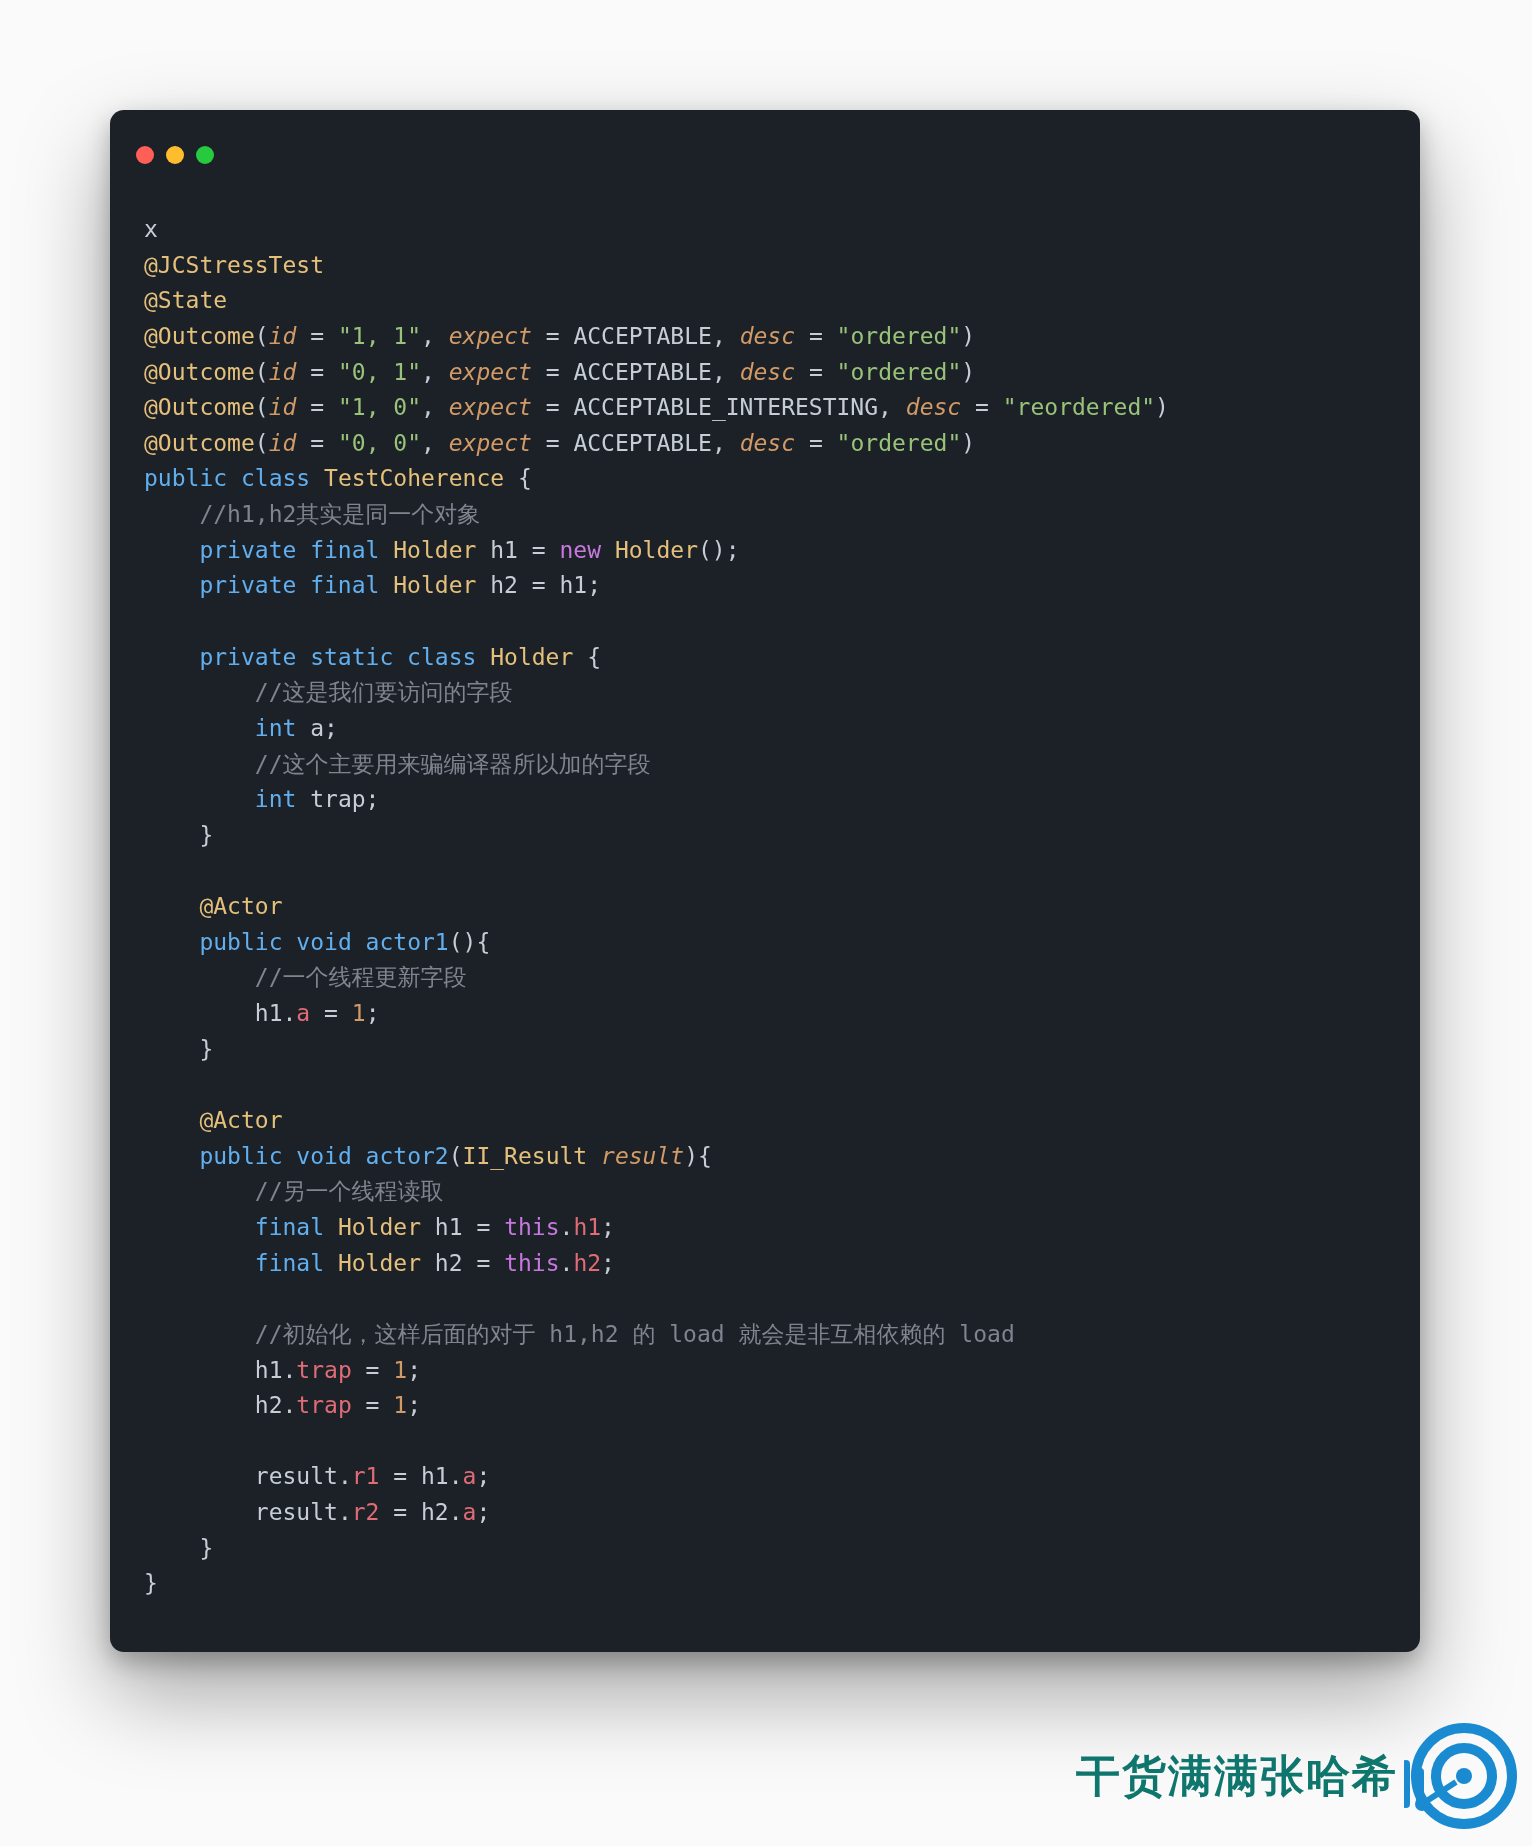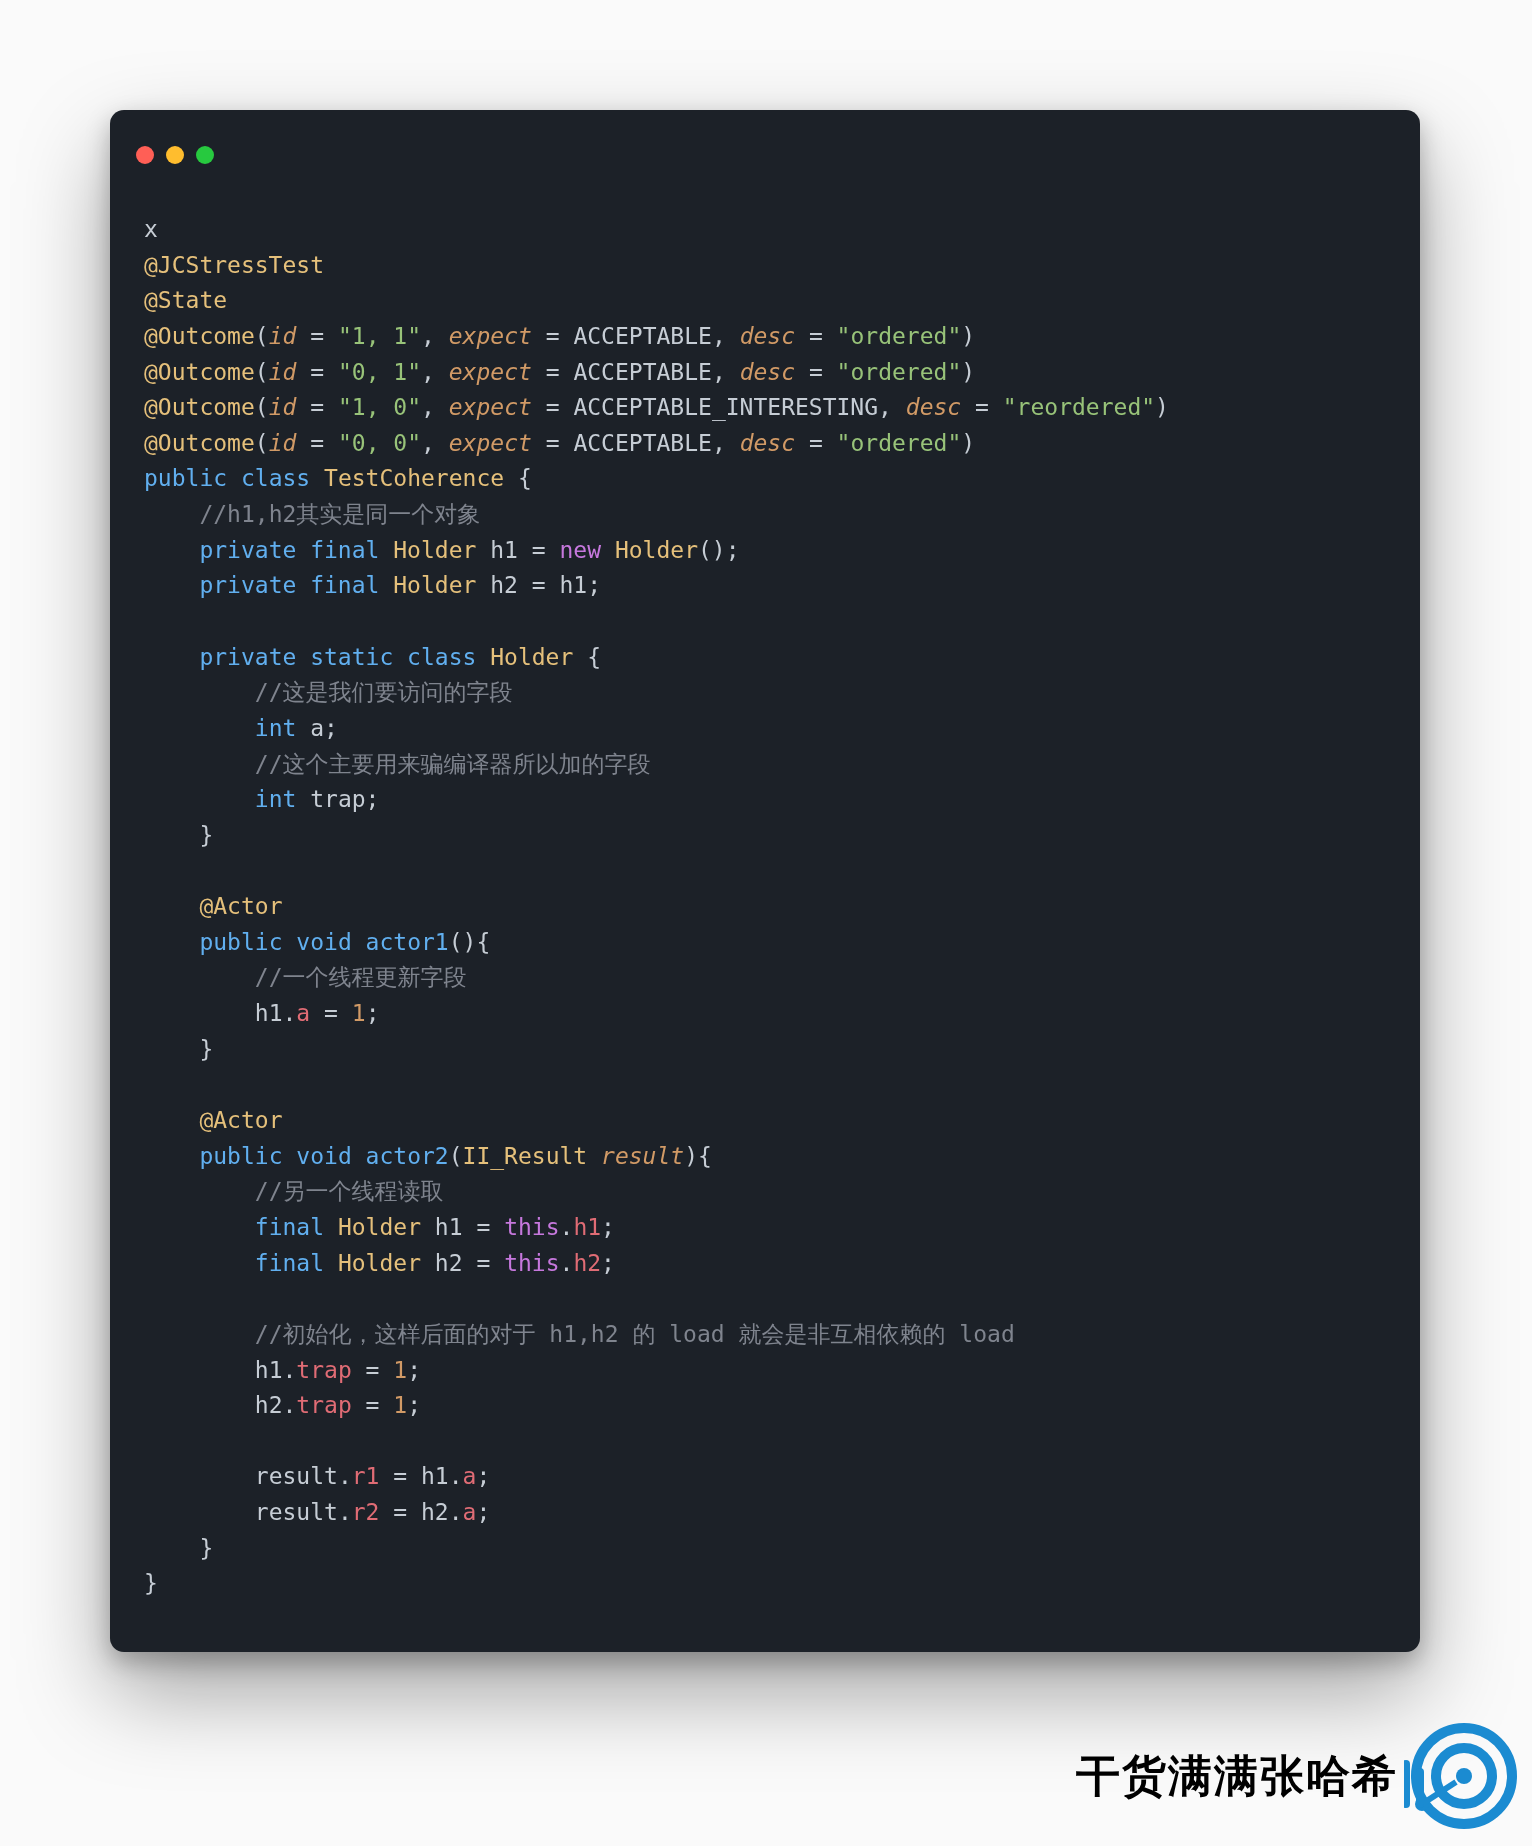--- a/index.html
+++ b/index.html
@@ -69,21 +69,21 @@
     position: absolute;
     right: 8px;
     bottom: 10px;
     display: flex;
     align-items: center;
     gap: 6px;
   }
   .watermark .txt {
     font-size: 44px;
     font-weight: 600;
-    color: #000000;
+    color: #0f766e;
     font-family: "PingFang SC","Microsoft YaHei",sans-serif;
     letter-spacing: 2px;
   }
   .watermark svg { display:block; }
 </style>
 </head>
 <body>
 
 <div class="stage">
   <div class="window">

